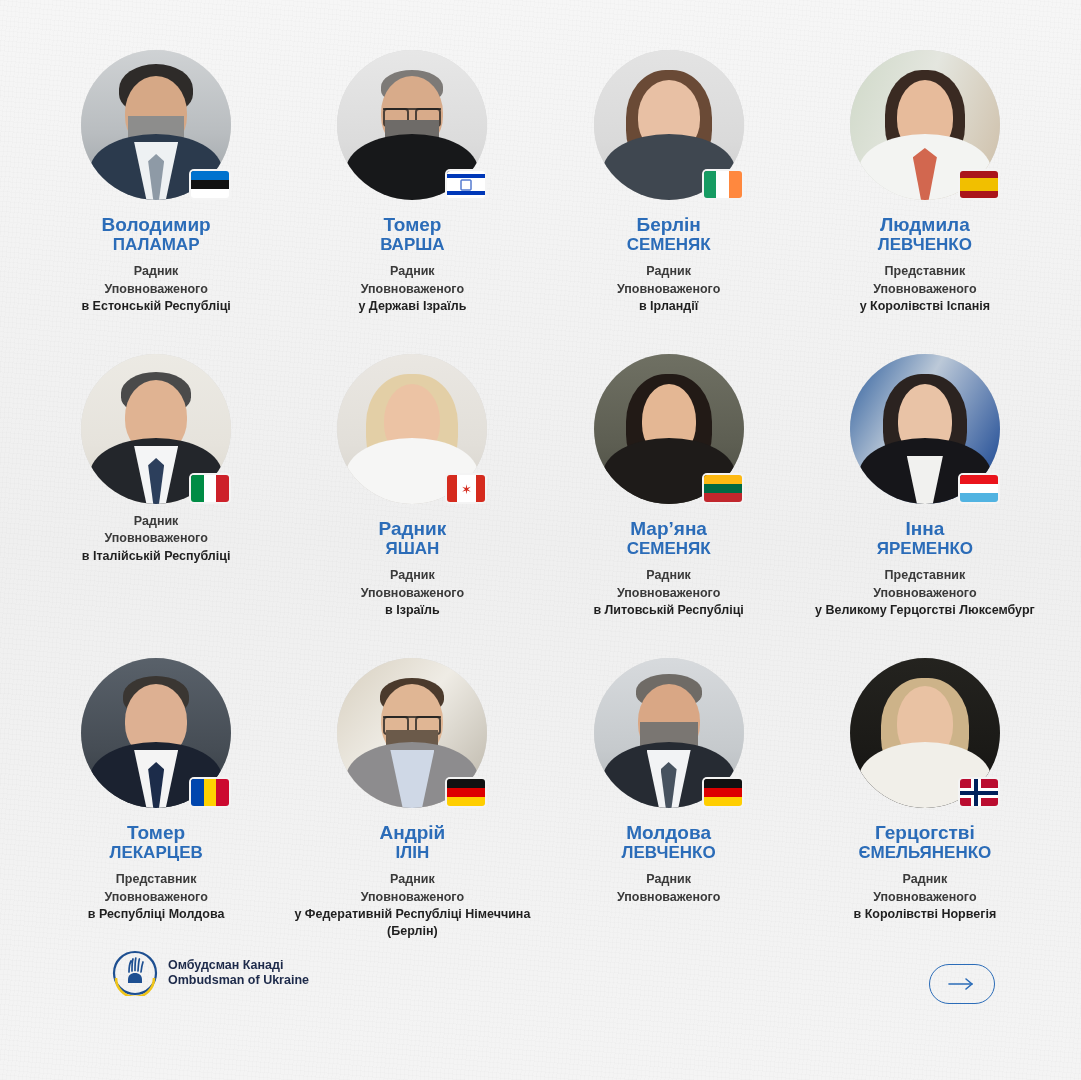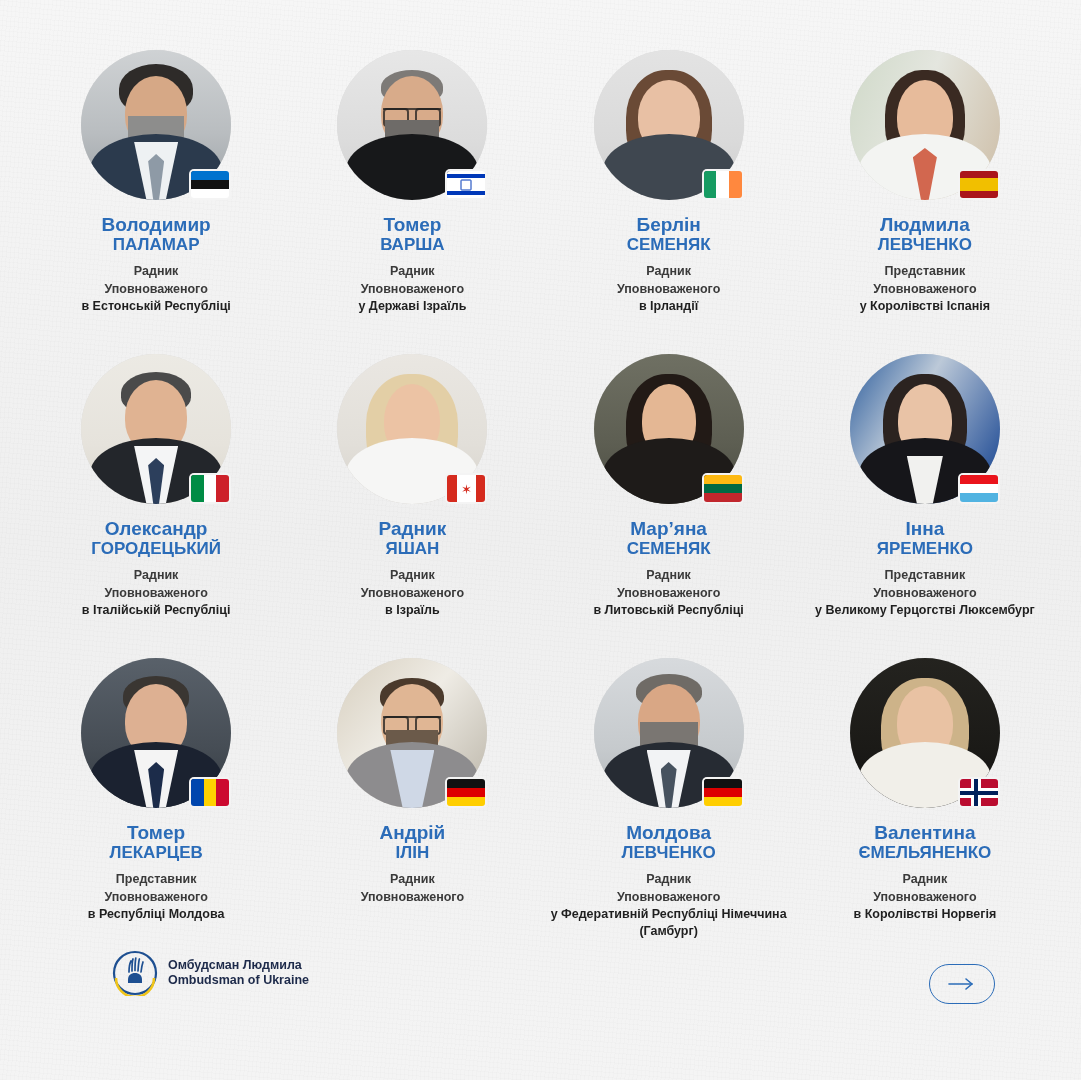--- a/index.html
+++ b/index.html
@@ -361,24 +361,20 @@
           <div class="tie" style="background:#2c3f5c;"></div>
         </div>
         <div class="flag">
           <div style="display:flex;height:100%">
             <div style="flex:1;background:#008c45"></div>
             <div style="flex:1;background:#fff"></div>
             <div style="flex:1;background:#cd212a"></div>
           </div>
         </div>
       </div>
-      <div class="name">
-        <span class="first">Олександр</span>
-        <span class="last">ГОРОДЕЦЬКИЙ</span>
-      </div>
       <div class="role">
         <span class="r1">Радник</span>
         <span class="r2">Уповноваженого</span>
         <span class="country">в Італійській Республіці</span>
       </div>
     </div>
 
     <div class="card">
       <div class="photo-wrap">
         <div class="photo">
@@ -505,20 +501,21 @@
           <div style="height:33.34%;background:#ffce00"></div>
         </div>
       </div>
       <div class="name">
         <span class="first">Андрій</span>
         <span class="last">ІЛІН</span>
       </div>
       <div class="role">
         <span class="r1">Радник</span>
         <span class="r2">Уповноваженого</span>
+        <span class="country">у Федеративній Республіці Німеччина (Берлін)</span>
       </div>
     </div>
 
     <div class="card">
       <div class="photo-wrap">
         <div class="photo">
           <div class="bg" style="background:linear-gradient(180deg,#d7dadd 0%,#c6cacd 60%,#b2b6ba 100%)"></div>
           <div class="hair" style="background:#6f6b66; top:16px; width:66px; height:34px;"></div>
           <div class="head" style="background:#d9a785;"></div>
           <div class="beard" style="background:#7a7672; top:64px; width:58px; height:46px;"></div>
@@ -532,42 +529,41 @@
           <div style="height:33.34%;background:#ffce00"></div>
         </div>
       </div>
       <div class="name">
         <span class="first">Молдова</span>
         <span class="last">ЛЕВЧЕНКО</span>
       </div>
       <div class="role">
         <span class="r1">Радник</span>
         <span class="r2">Уповноваженого</span>
-        <span class="country">у Федеративній Республіці Німеччина (Гамбург)</span>
       </div>
     </div>
 
     <div class="card">
       <div class="photo-wrap">
         <div class="photo">
           <div class="bg" style="background:linear-gradient(180deg,#24231f 0%,#1b1a17 60%,#121110 100%)"></div>
           <div class="hair long" style="background:#cdb389; width:88px; height:104px;"></div>
           <div class="head" style="background:#e9c2a3; top:28px; width:56px;"></div>
           <div class="body" style="background:#f1efe9;"></div>
         </div>
         <div class="flag">
           <div style="position:absolute;inset:0;background:#ba0c2f"></div>
           <div style="position:absolute;left:11px;top:0;bottom:0;width:10px;background:#fff"></div>
           <div style="position:absolute;left:0;right:0;top:8.5px;height:10px;background:#fff"></div>
           <div style="position:absolute;left:14px;top:0;bottom:0;width:4px;background:#00205b"></div>
           <div style="position:absolute;left:0;right:0;top:11.5px;height:4px;background:#00205b"></div>
         </div>
       </div>
       <div class="name">
-        <span class="first">Валентина</span>
+        <span class="first">Герцогстві</span>
         <span class="last">ЄМЕЛЬЯНЕНКО</span>
       </div>
       <div class="role">
         <span class="r1">Радник</span>
         <span class="r2">Уповноваженого</span>
         <span class="country">в Королівстві Норвегія</span>
       </div>
     </div>
 
   </div>
@@ -576,21 +572,21 @@
     <div class="logo">
       <div class="logo-mark">
         <svg width="46" height="46" viewBox="0 0 46 46">
           <circle cx="23" cy="23" r="21" fill="none" stroke="#1d4f91" stroke-width="2.2"></circle>
           <path d="M4 28a19 19 0 0 0 38 0" fill="none" stroke="#f0c419" stroke-width="2.6"></path>
           <path d="M16 30c0-5 3-7 7-7s7 2 7 7v3H16z" fill="#1d4f91"></path>
           <path d="M17 22c0-5 1-9 2-11M20 21c0-6 0-10 1-12M23 20.5c0-6 .3-10 .8-12.5M26 21c.4-6 .7-10 1.4-12M29 22c.6-5 1.3-8 2-10" fill="none" stroke="#1d4f91" stroke-width="1.7" stroke-linecap="round"></path>
         </svg>
       </div>
       <div class="logo-text">
-        <span class="l1">Омбудсман Людмила</span>
+        <span class="l1">Омбудсман Канаді</span>
         <span class="l2">Ombudsman of Ukraine</span>
       </div>
     </div>
 
     <div class="next-btn">
       <span>
         <svg width="30" height="14" viewBox="0 0 30 14">
           <line x1="2" y1="7" x2="25" y2="7" stroke="#2b6cb8" stroke-width="1.6" stroke-linecap="round"></line>
           <polyline points="19,2 25,7 19,12" fill="none" stroke="#2b6cb8" stroke-width="1.6" stroke-linecap="round" stroke-linejoin="round"></polyline>
         </svg>

